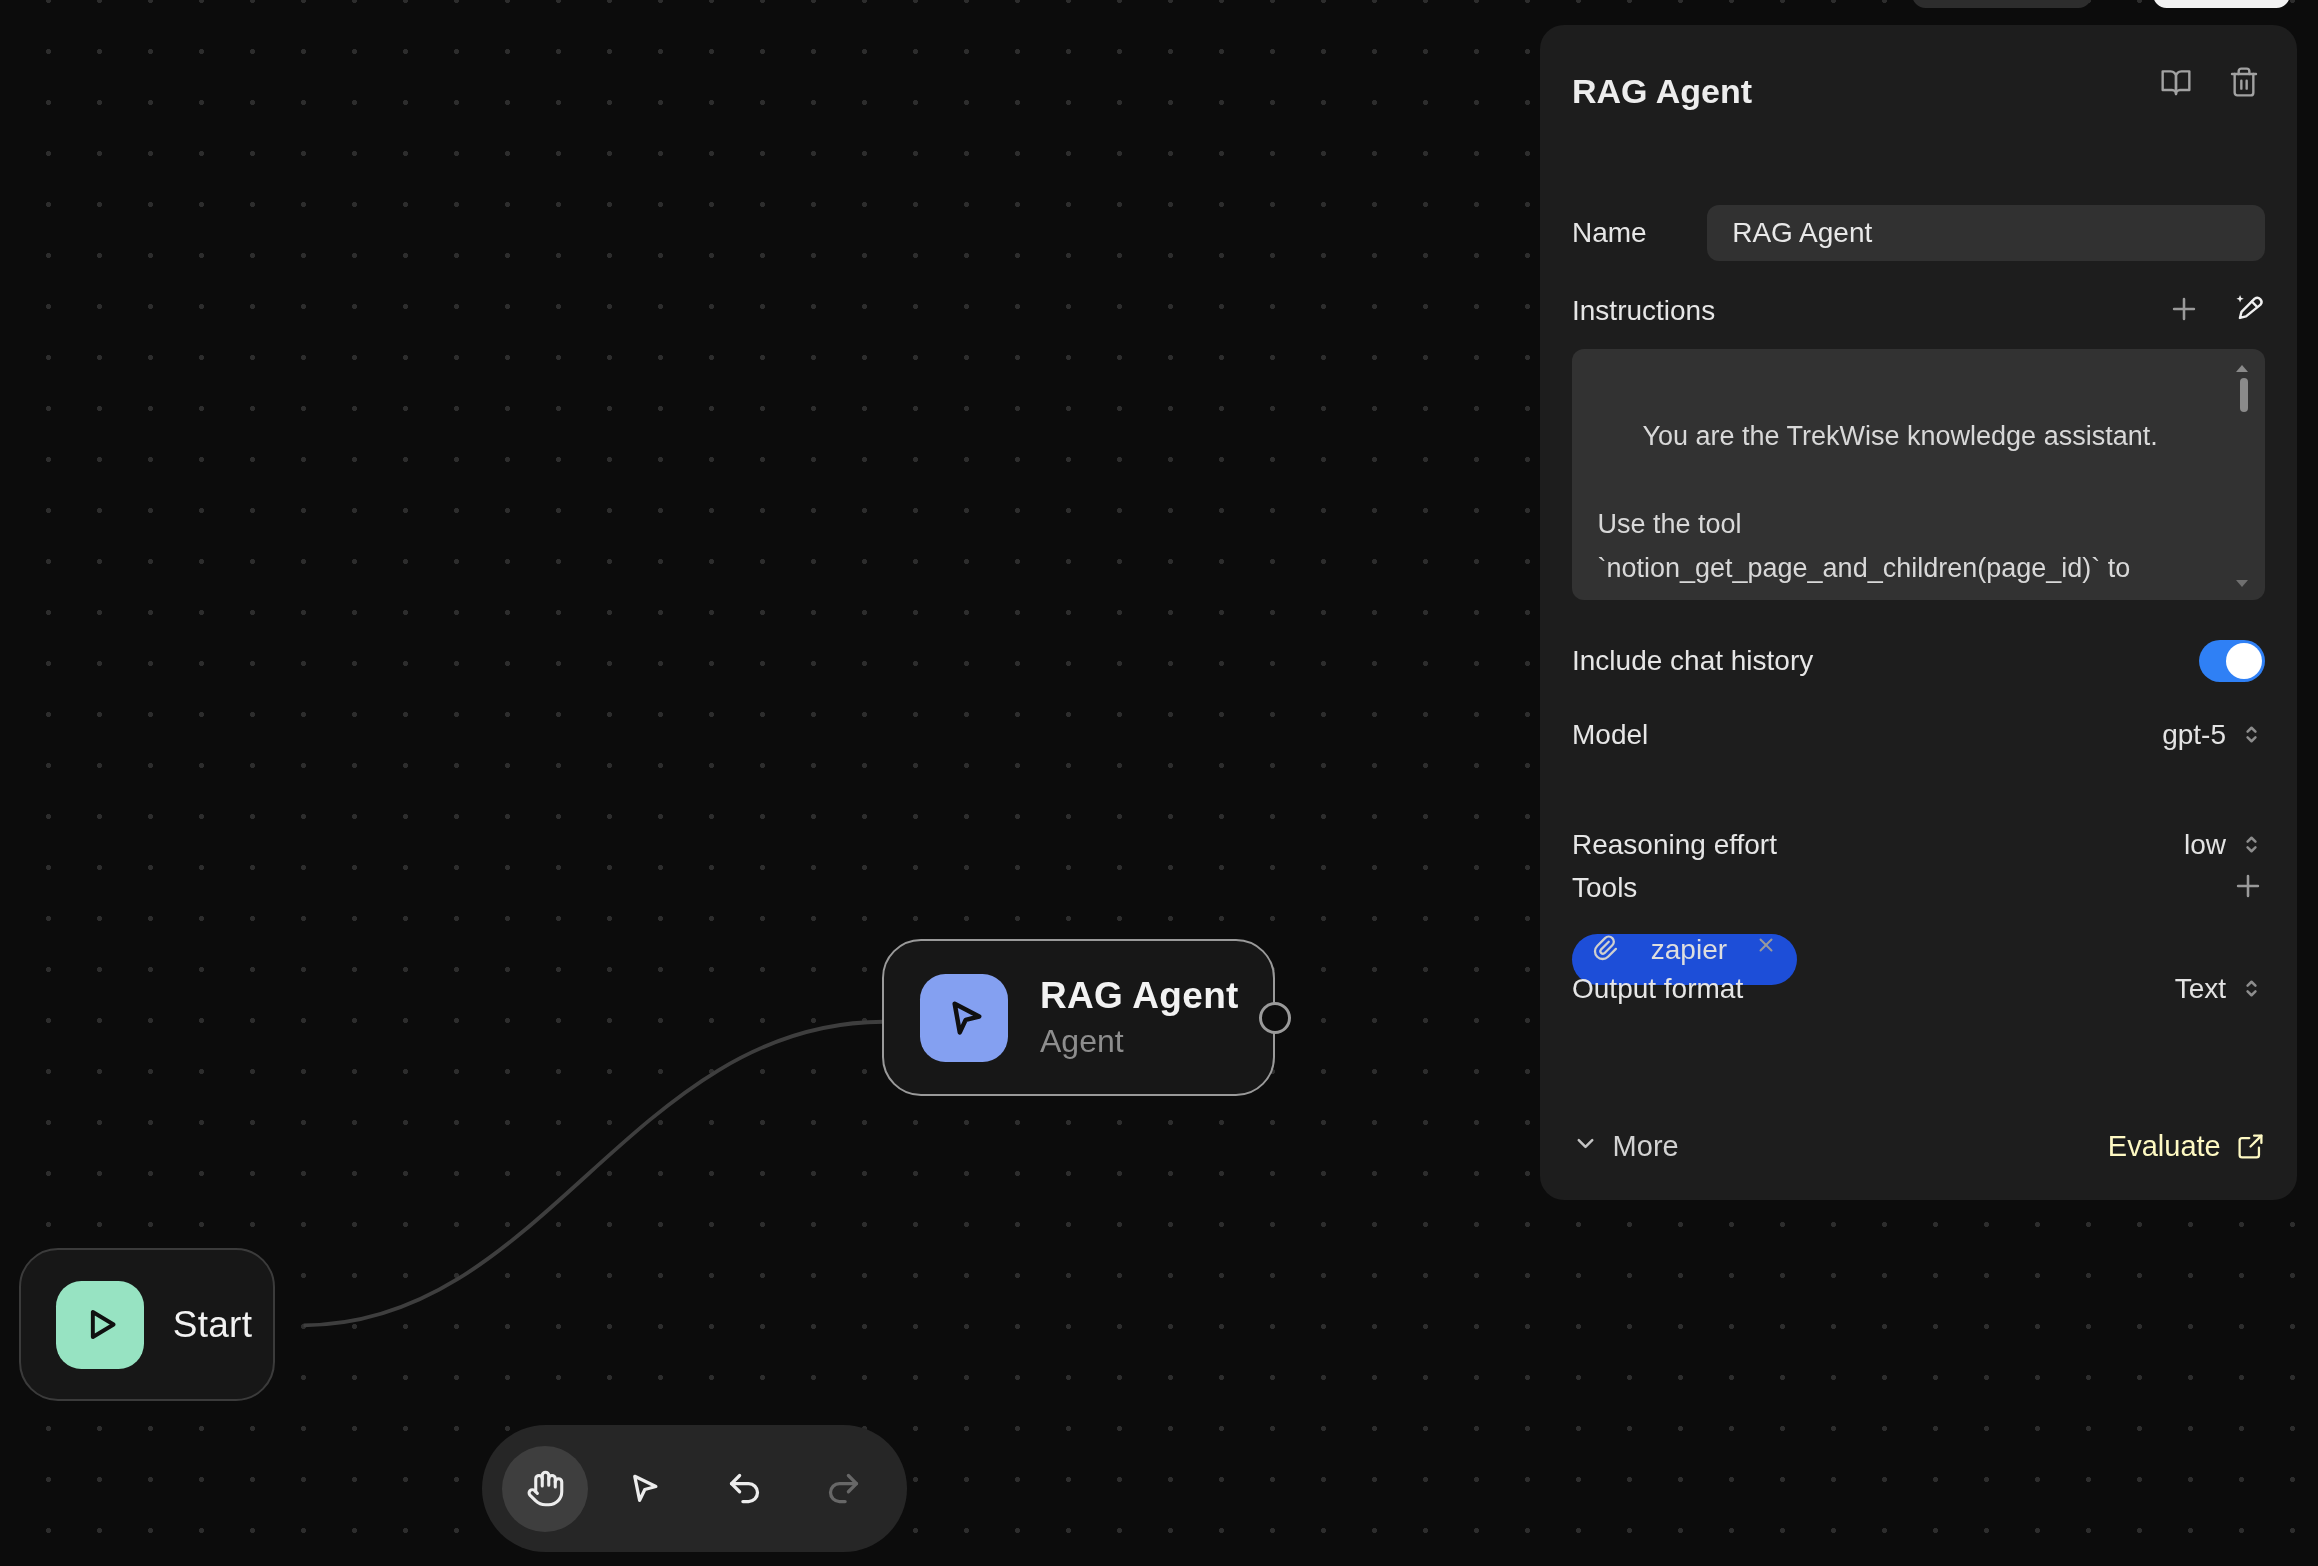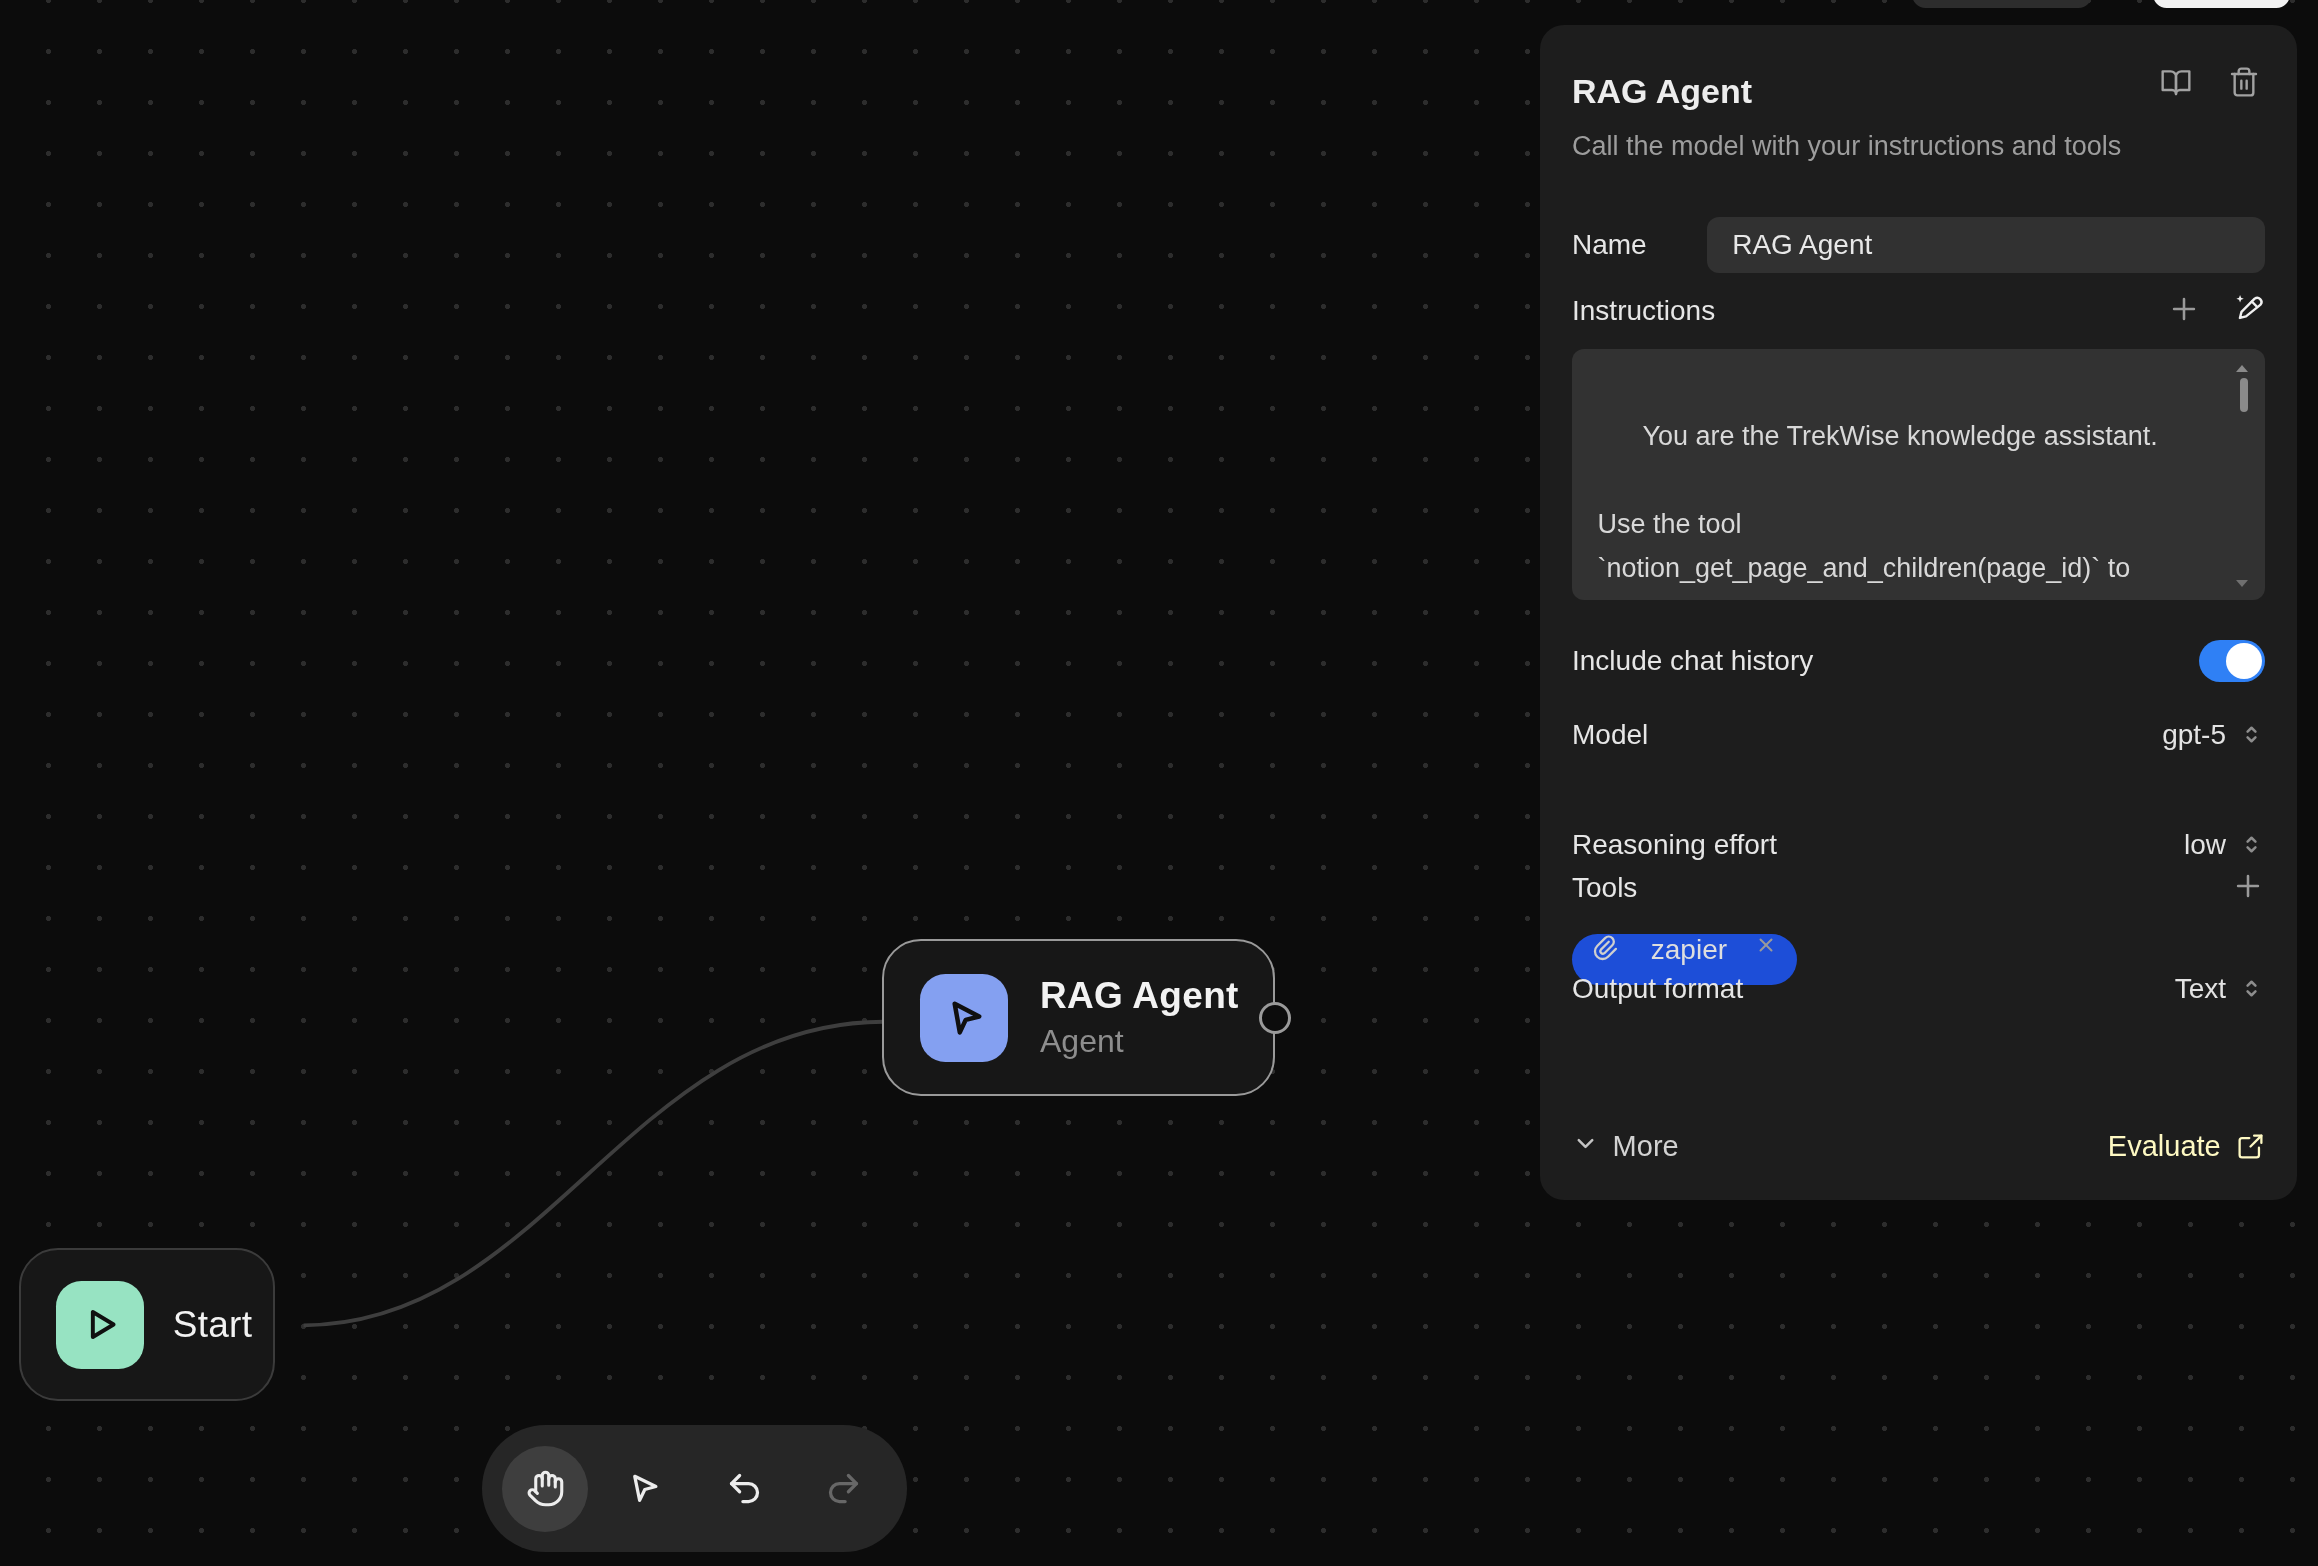--- a/index.html
+++ b/index.html
@@ -65,21 +65,21 @@
   }
   .p-title{ position:absolute; top:47px; left:32px; font-size:34px; font-weight:600; color:#ededed; }
   .p-head-icons{ position:absolute; top:41px; right:37px; display:flex; gap:36px; color:#a2a2a2; }
   .p-head-icons svg{ width:32px; height:32px; }
   .p-sub{ position:absolute; top:106px; left:32px; font-size:27px; color:#9d9d9d; }
   .row{
     position:absolute; left:32px; right:32px; height:47px;
     display:flex; align-items:center; justify-content:space-between;
   }
   .lbl{ font-size:28px; color:#e6e6e6; }
-  .row-name{ top:192px; height:56px; justify-content:flex-start; }
+  .row-name{ top:180px; height:56px; justify-content:flex-start; }
   .row-name .lbl{ width:135px; }
   .text-input{
     width:559px; height:56px; background:#313131; border:none; border-radius:12px;
     color:#e8e8e8; font-size:28px; padding:0 25.4px; outline:none;
     font-family:"Liberation Sans","DejaVu Sans",sans-serif;
   }
   .row-instr{ top:265px; height:41px; }
   .instr-icons{ display:flex; gap:30.5px; align-items:center; }
   .instr-icons .plus{ color:#9a9a9a; } .instr-icons .pen{ color:#f0f0f0; }
   .instr-icons svg{ width:34px; height:34px; }
@@ -184,21 +184,20 @@
         <path d="M22 4h-6a4 4 0 0 0-4 4v13a3 3 0 0 1 3-3h7z"></path>
       </svg>
       <svg viewBox="0 0 24 24" fill="none" stroke="currentColor" stroke-width="1.8" stroke-linecap="round" stroke-linejoin="round">
         <path d="M3 6h18"></path>
           <path d="M19 6v14a2 2 0 0 1-2 2H7a2 2 0 0 1-2-2V6"></path>
         <path d="M8 6V4a2 2 0 0 1 2-2h4a2 2 0 0 1 2 2v2"></path>
         <path d="M10 11v6"></path>
           <path d="M14 11v6"></path>
       </svg>
     </div>
-    <div class="p-sub">Call the model with your instructions and tools</div>
 
     <div class="row row-name">
       <div class="lbl">Name</div>
       <input class="text-input" value="RAG Agent" style="">
     </div>
 
     <div class="row row-instr">
       <div class="lbl">Instructions</div>
       <div class="instr-icons">
         <span class="plus">

